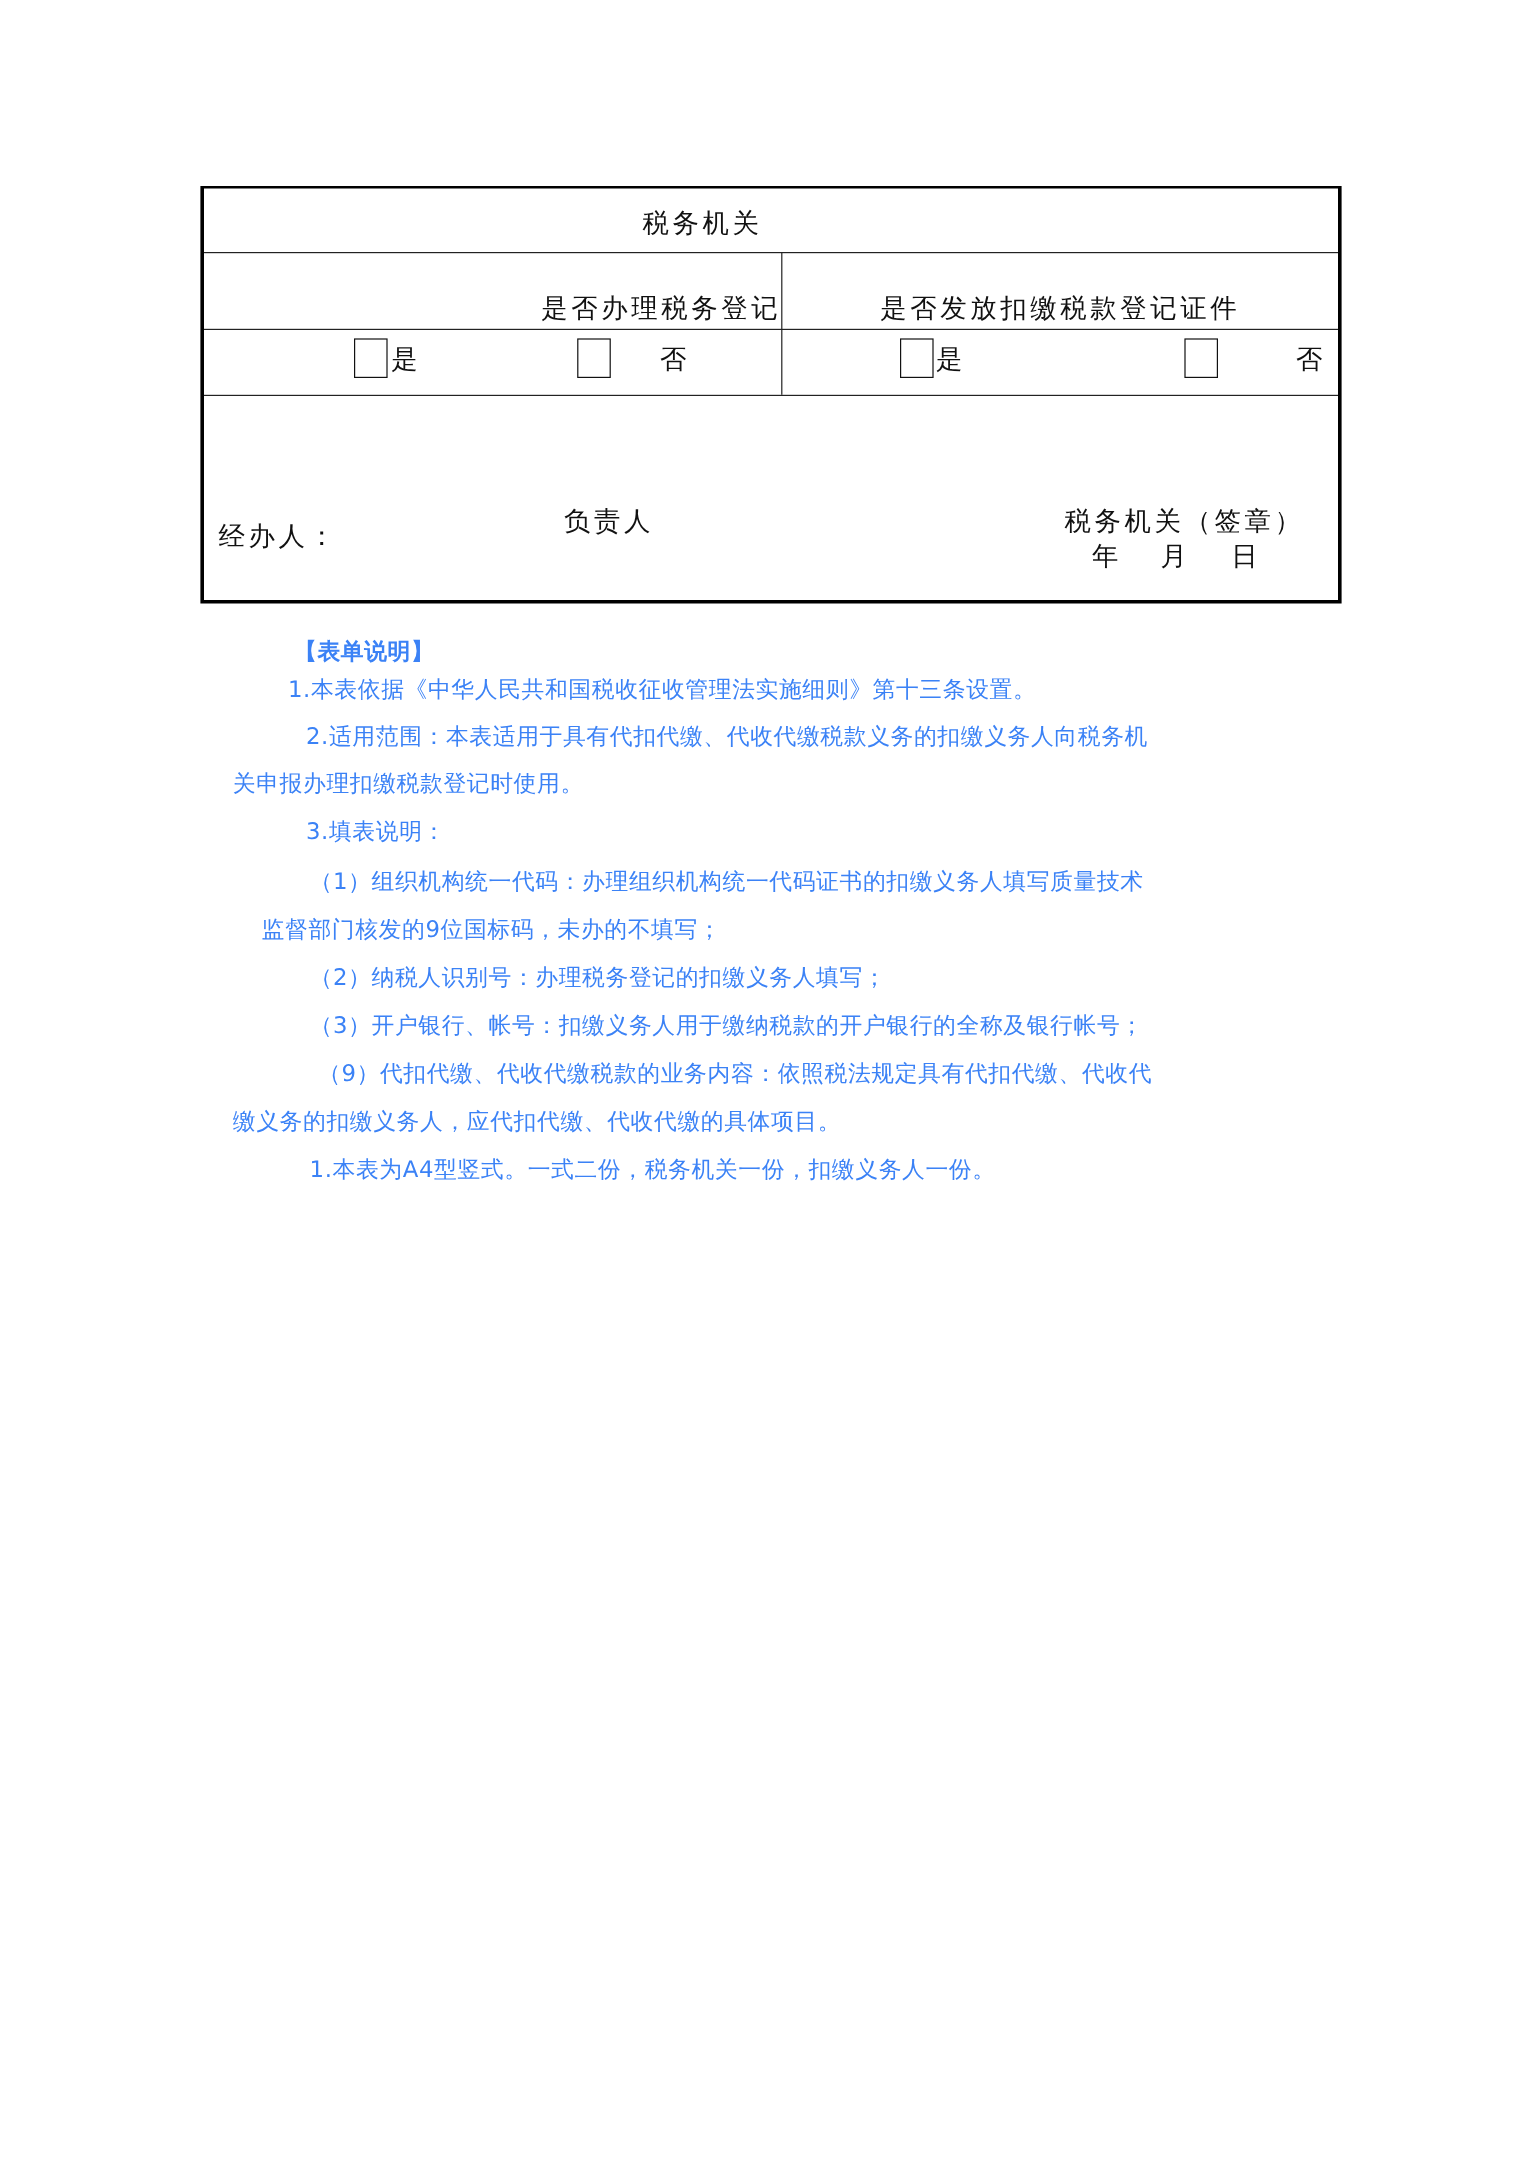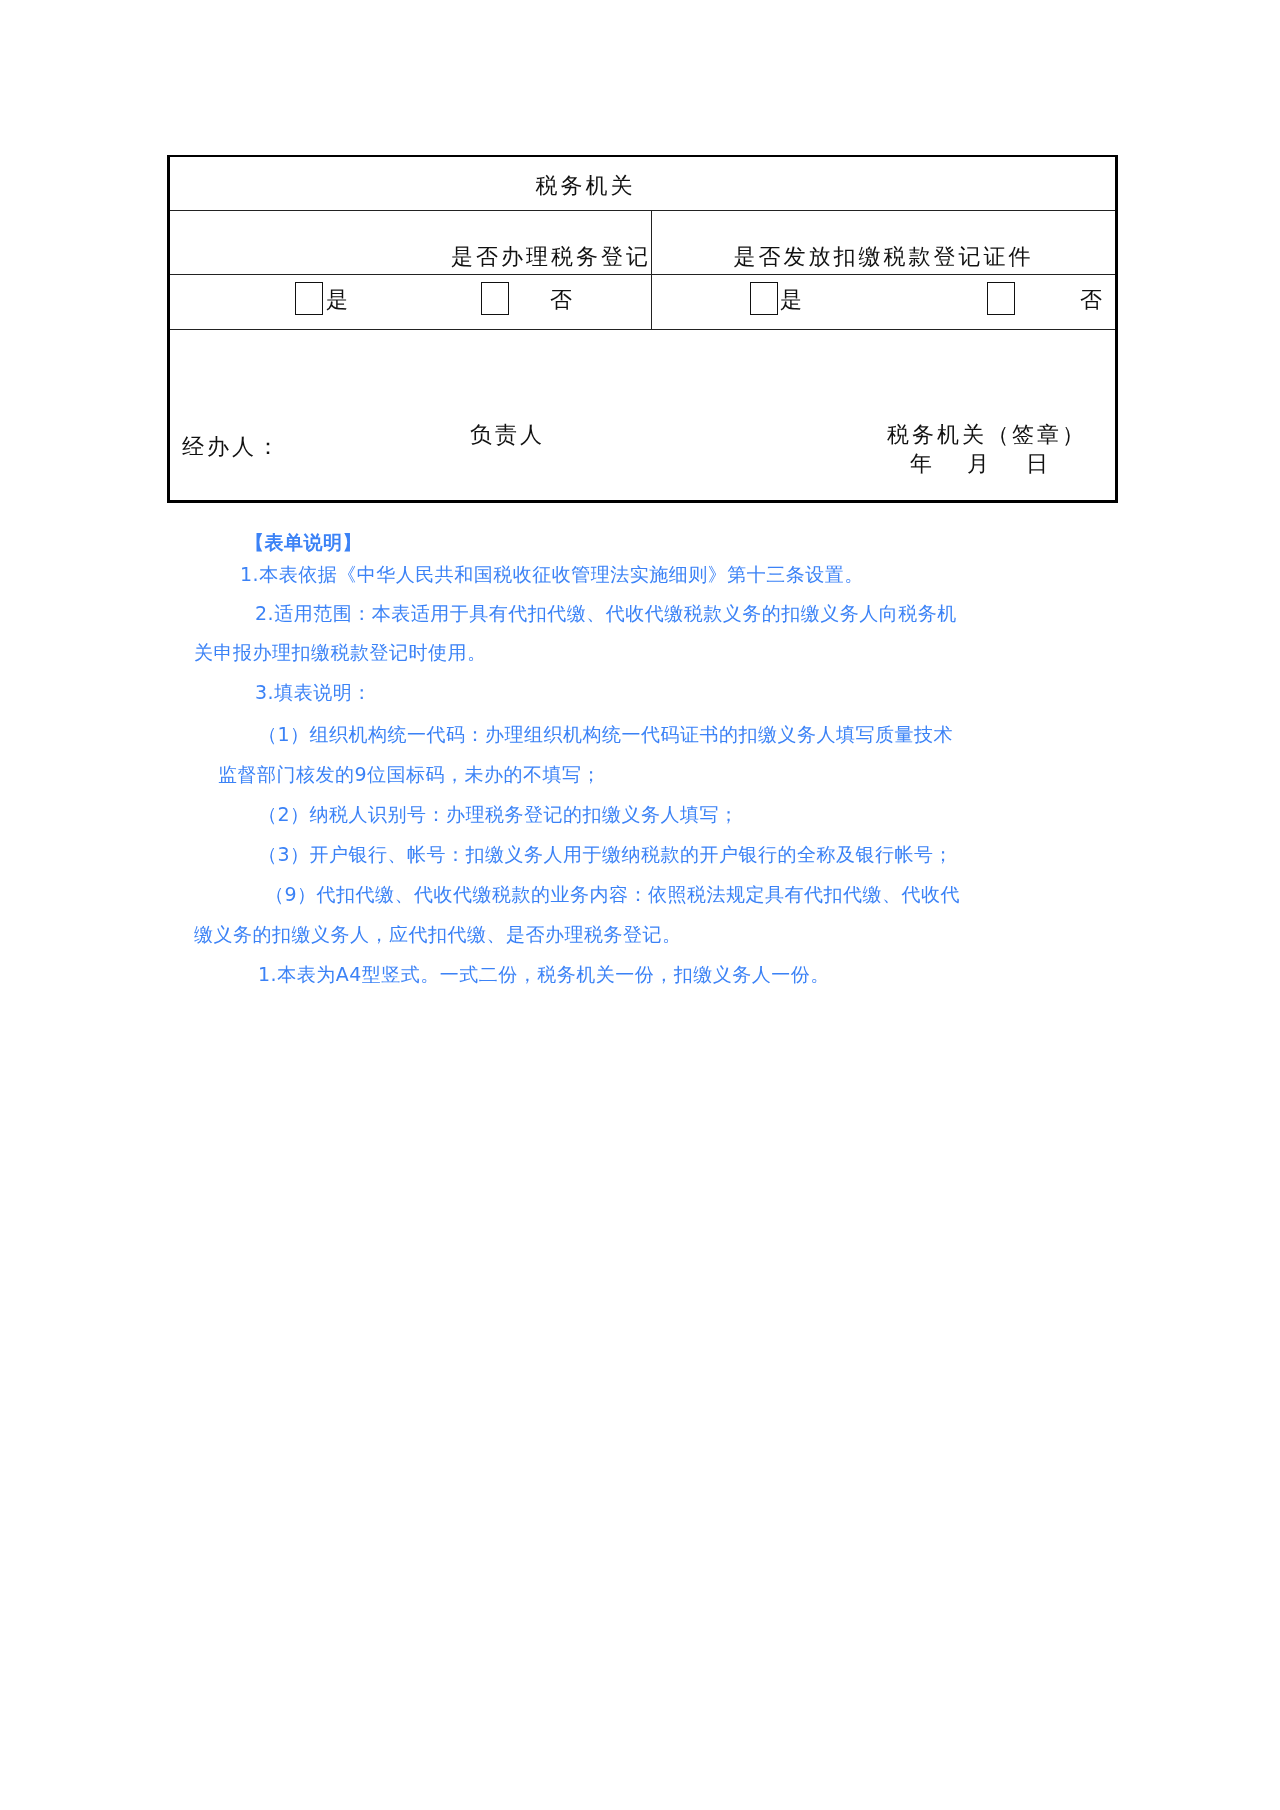--- a/index.html
+++ b/index.html
@@ -55,15 +55,15 @@
   <div class="note-line bold" style="left:245px; top:530px;">【表单说明】</div>
   <div class="note-line" style="left:240px; top:562px;text-align:center;">1.本表依据《中华人民共和国税收征收管理法实施细则》第十三条设置。</div>
   <div class="note-line" style="left:255px; top:601px;">2.适用范围：本表适用于具有代扣代缴、代收代缴税款义务的扣缴义务人向税务机</div>
   <div class="note-line" style="left:194px; top:640px;">关申报办理扣缴税款登记时使用。</div>
   <div class="note-line" style="left:255px; top:680px;">3.填表说明：</div>
   <div class="note-line" style="left:258px; top:722px;">（1）组织机构统一代码：办理组织机构统一代码证书的扣缴义务人填写质量技术</div>
   <div class="note-line" style="left:218px; top:762px;">监督部门核发的9位国标码，未办的不填写；</div>
   <div class="note-line" style="left:258px; top:802px;">（2）纳税人识别号：办理税务登记的扣缴义务人填写；</div>
   <div class="note-line" style="left:258px; top:842px;text-align:right;">（3）开户银行、帐号：扣缴义务人用于缴纳税款的开户银行的全称及银行帐号；</div>
   <div class="note-line" style="left:265px; top:882px;">（9）代扣代缴、代收代缴税款的业务内容：依照税法规定具有代扣代缴、代收代</div>
-  <div class="note-line" style="left:194px; top:922px;">缴义务的扣缴义务人，应代扣代缴、是否办理税务登记。</div>
+  <div class="note-line" style="left:194px; top:922px;">缴义务的扣缴义务人，应代扣代缴、代收代缴的具体项目。</div>
   <div class="note-line" style="left:258px; top:962px;">1.本表为A4型竖式。一式二份，税务机关一份，扣缴义务人一份。</div>
 </div>
 
 </body></html>

